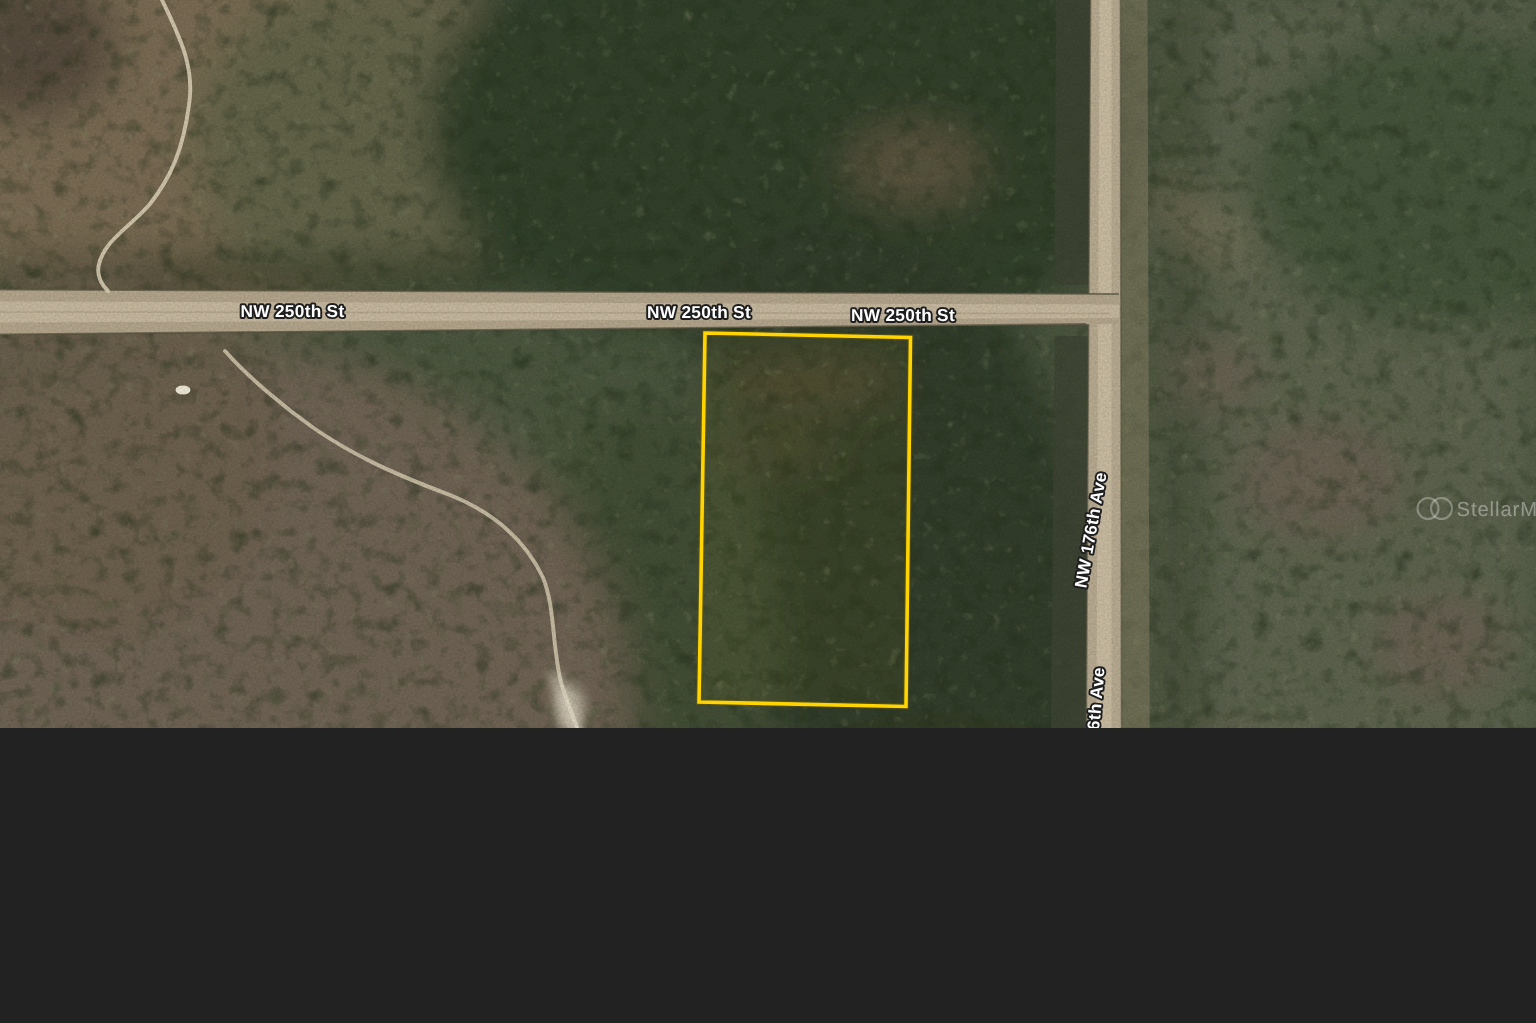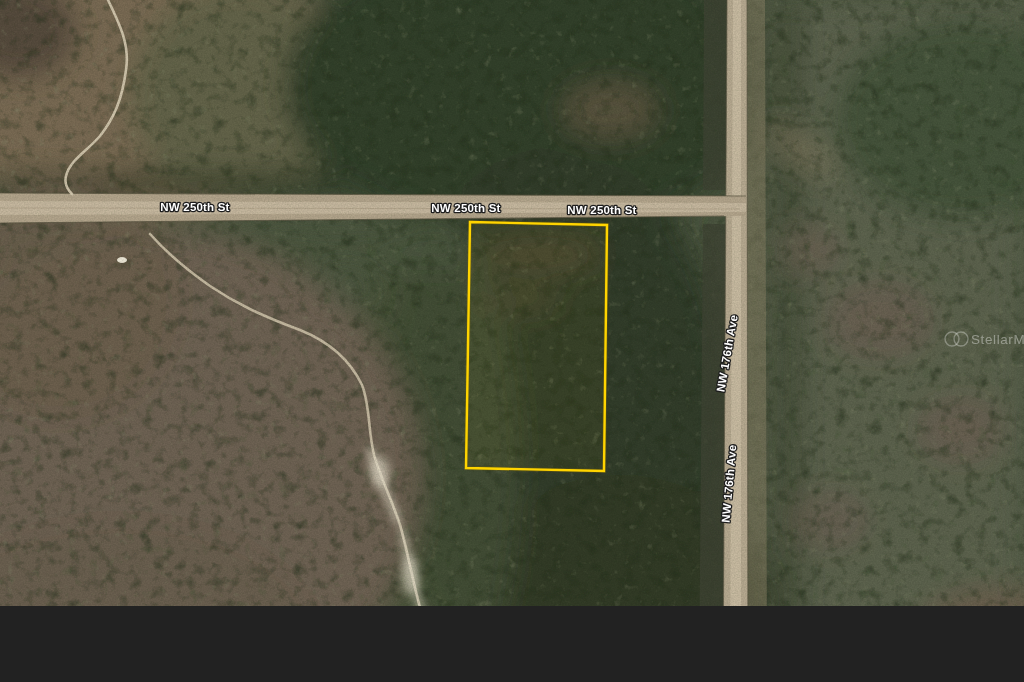--- a/index.html
+++ b/index.html
@@ -1,17 +1,17 @@
 <!DOCTYPE html>
 <html><head>
 <meta charset="utf-8">
 <style>
   html,body{margin:0;padding:0;background:#222;}
   .stage{
-    position:relative;width:1024px;height:606px;overflow:hidden;
+    position:relative;width:1024px;height:485px;overflow:hidden;
     font-family:"Liberation Sans",sans-serif;background:#4d5741;
   }
   .stage svg{display:block;width:1024px;height:682px;}
   .road-label{
     font-family:"Liberation Sans",sans-serif;
     font-size:11.5px;font-weight:bold;letter-spacing:.2px;
     fill:#ffffff;stroke:#1e1e1e;stroke-width:2.6px;
     paint-order:stroke;stroke-linejoin:round;
   }
   .watermark-text{

